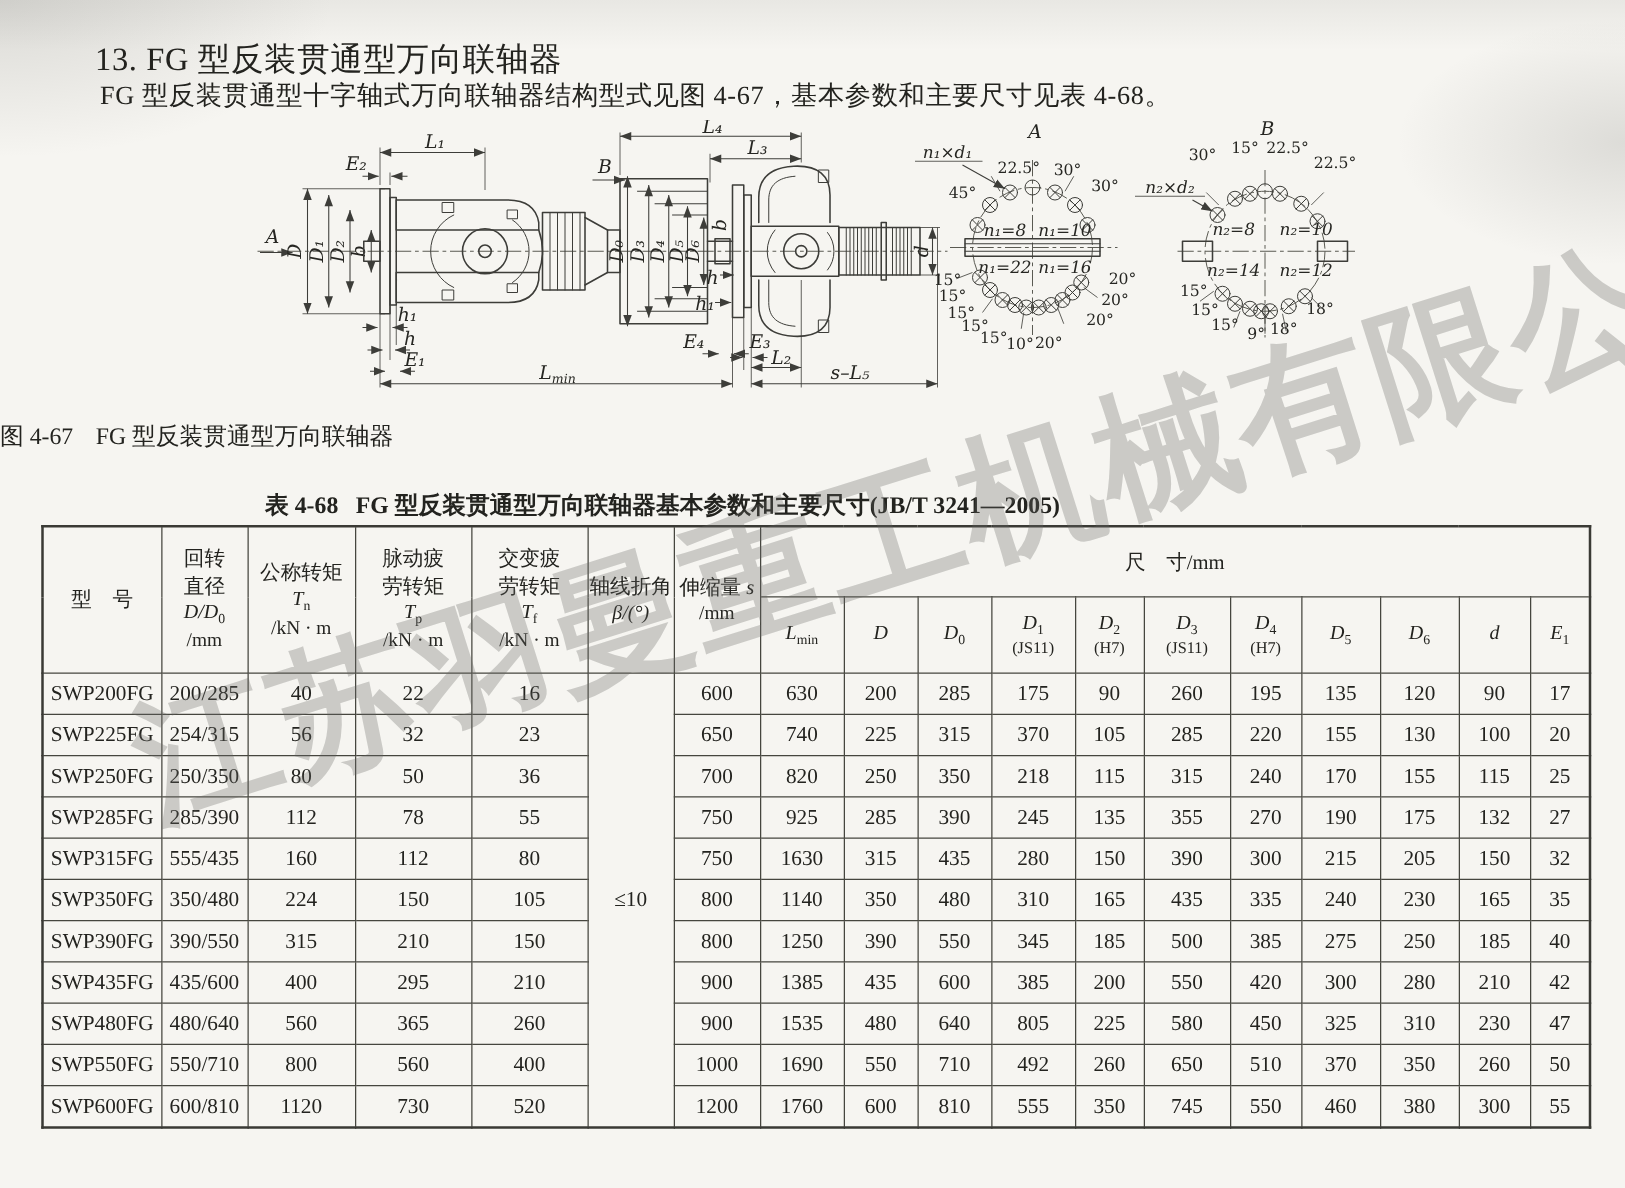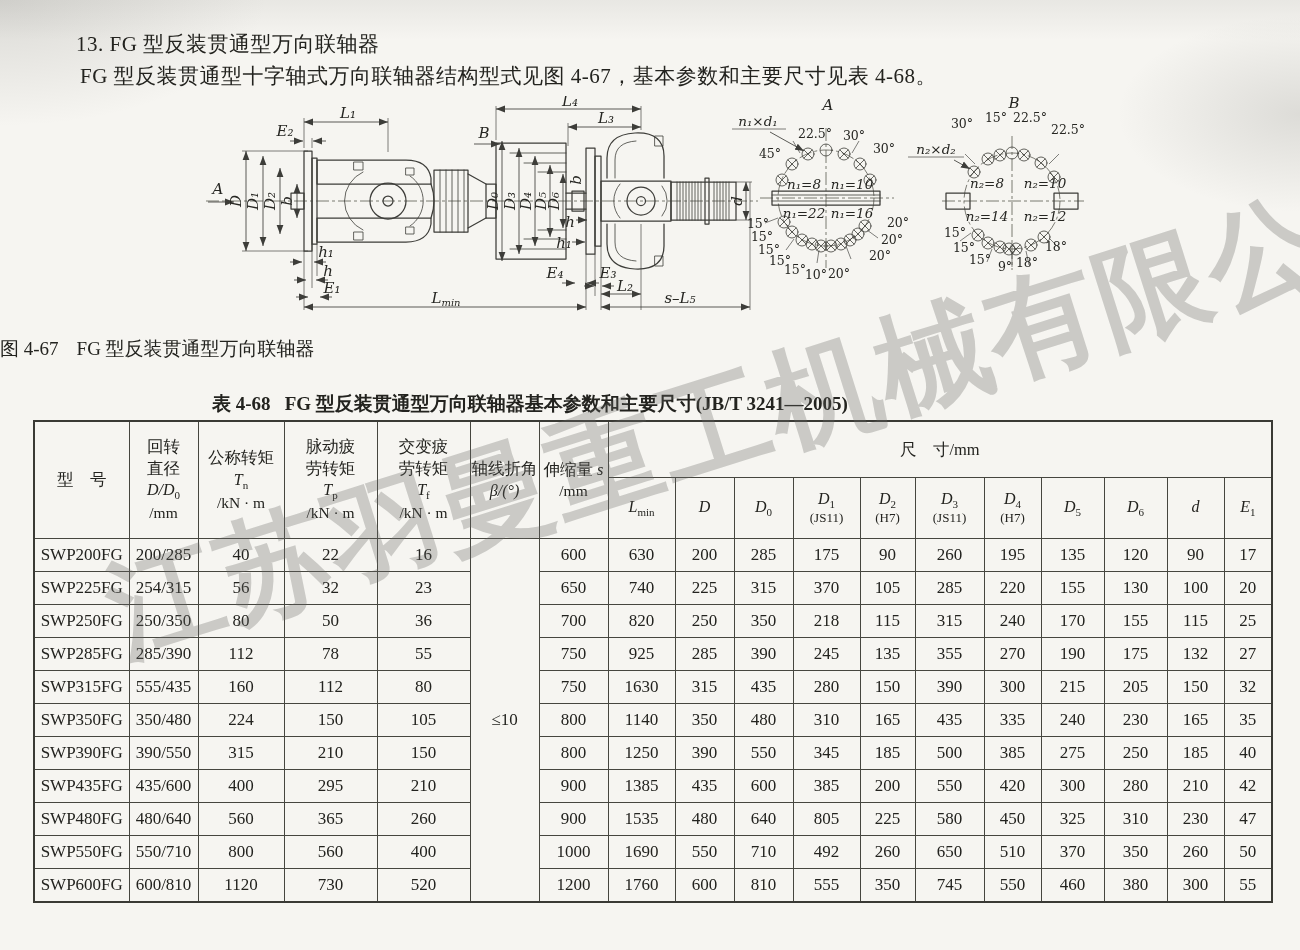--- a/index.html
+++ b/index.html
@@ -3,21 +3,21 @@
 <meta charset="utf-8">
 <style>
   html,body{margin:0;padding:0;}
   body{width:1300px;height:950px;position:relative;overflow:hidden;
        background:#f6f5f1;font-family:"Liberation Serif","DejaVu Serif",serif;color:#23231f;}
   .page-shade{position:absolute;inset:0;pointer-events:none;
        background:
          radial-gradient(380px 180px at 0% 0%, rgba(120,120,115,0.22), rgba(120,120,115,0) 70%),
          radial-gradient(260px 140px at 100% 12%, rgba(120,120,115,0.20), rgba(120,120,115,0) 70%),
          linear-gradient(180deg, rgba(110,110,105,0.10), rgba(110,110,105,0) 40px);}
-  .title{position:absolute;left:76px;top:30px;font-size:21px;letter-spacing:0.5px;}
+  .title{position:absolute;left:76px;top:30px;font-size:26px;letter-spacing:0.5px;}
   .intro{position:absolute;left:80px;top:62px;font-size:21px;letter-spacing:0.5px;}
   .figure-wrap{position:absolute;left:58px;top:96px;width:1145px;height:237px;}
   .fig-caption{position:absolute;left:0;top:336px;width:1300px;text-align:left;font-size:19px;}
   .fig-caption .cap-label{margin-right:18px;}
   .tbl-caption{position:absolute;left:0;top:391px;width:1060px;text-align:center;font-size:19px;font-weight:bold;}
   .tbl-caption .cap-label{margin-right:14px;}
 
   table.spec{position:absolute;left:33px;top:420px;width:1236px;border-collapse:collapse;
        table-layout:fixed;border:2px solid #3a3a35;}
   table.spec th, table.spec td{border:1px solid #46463f;text-align:center;vertical-align:middle;

